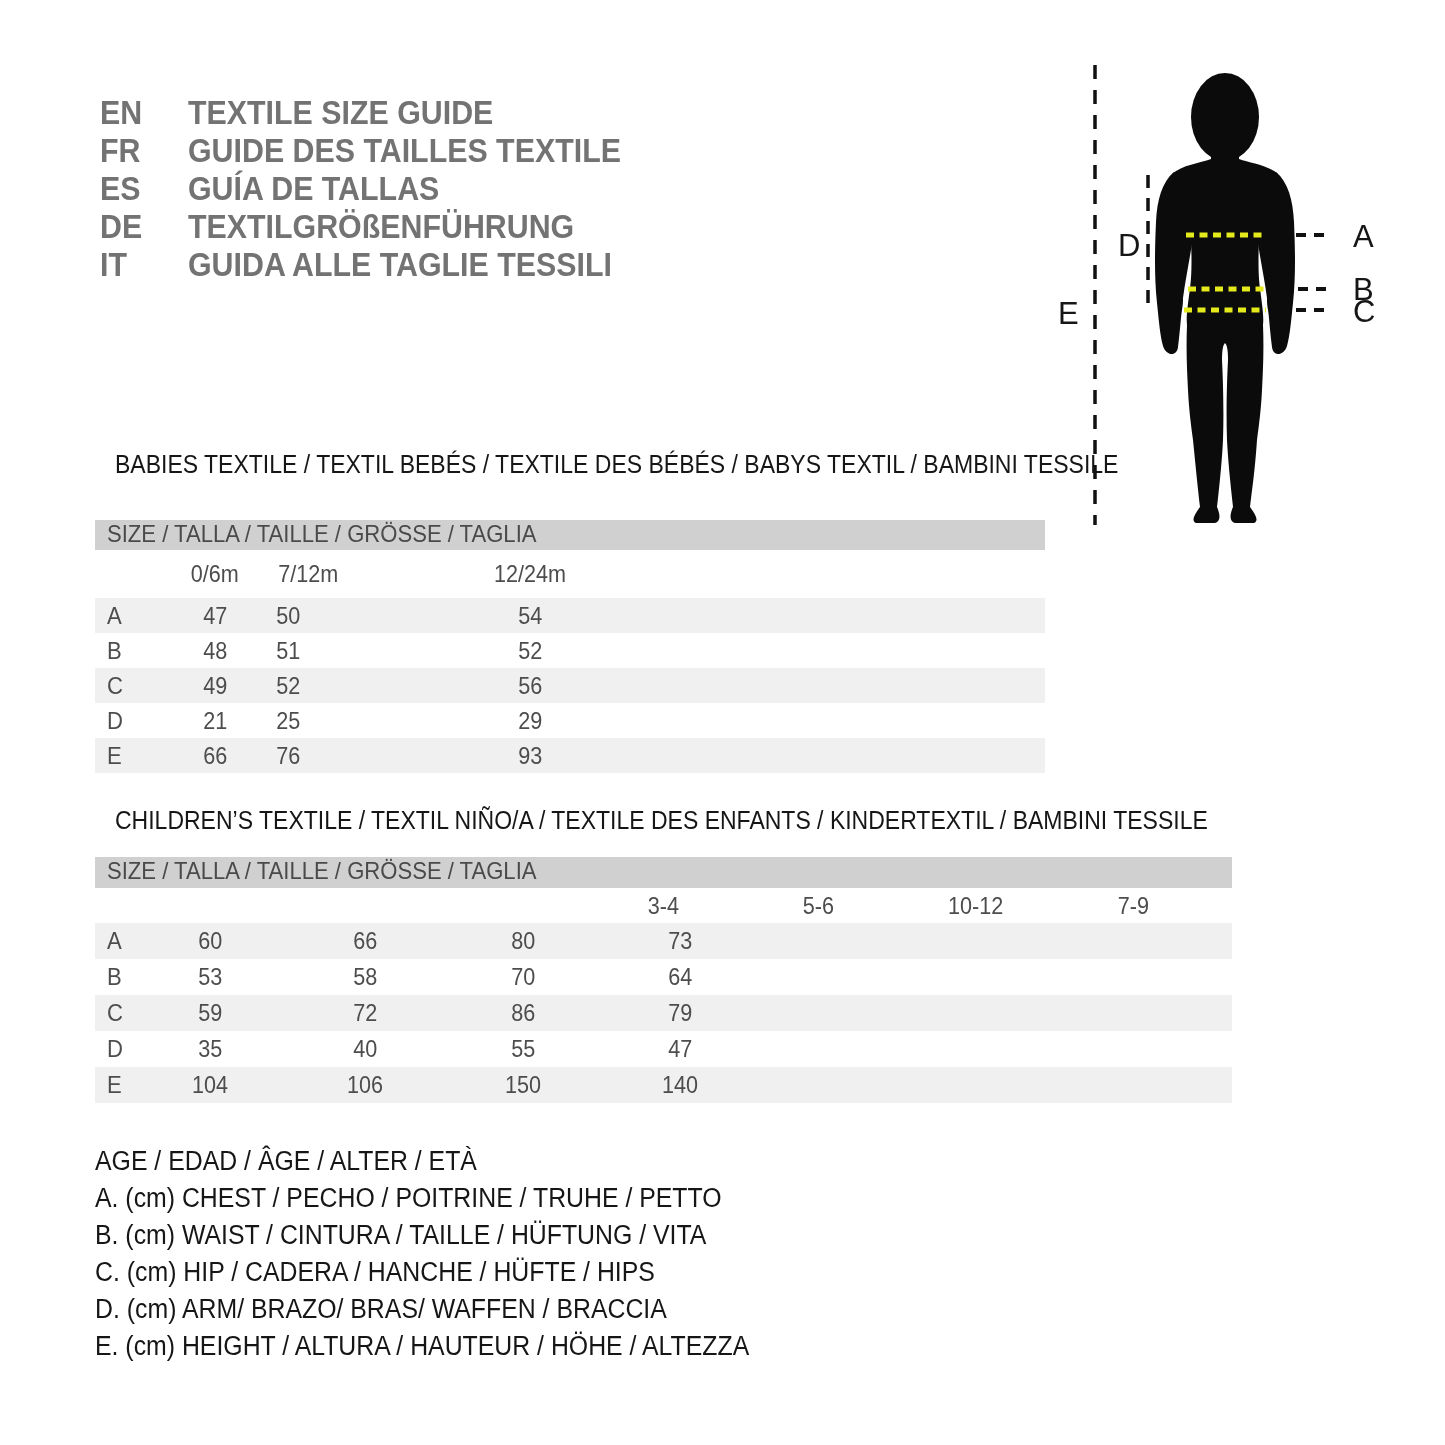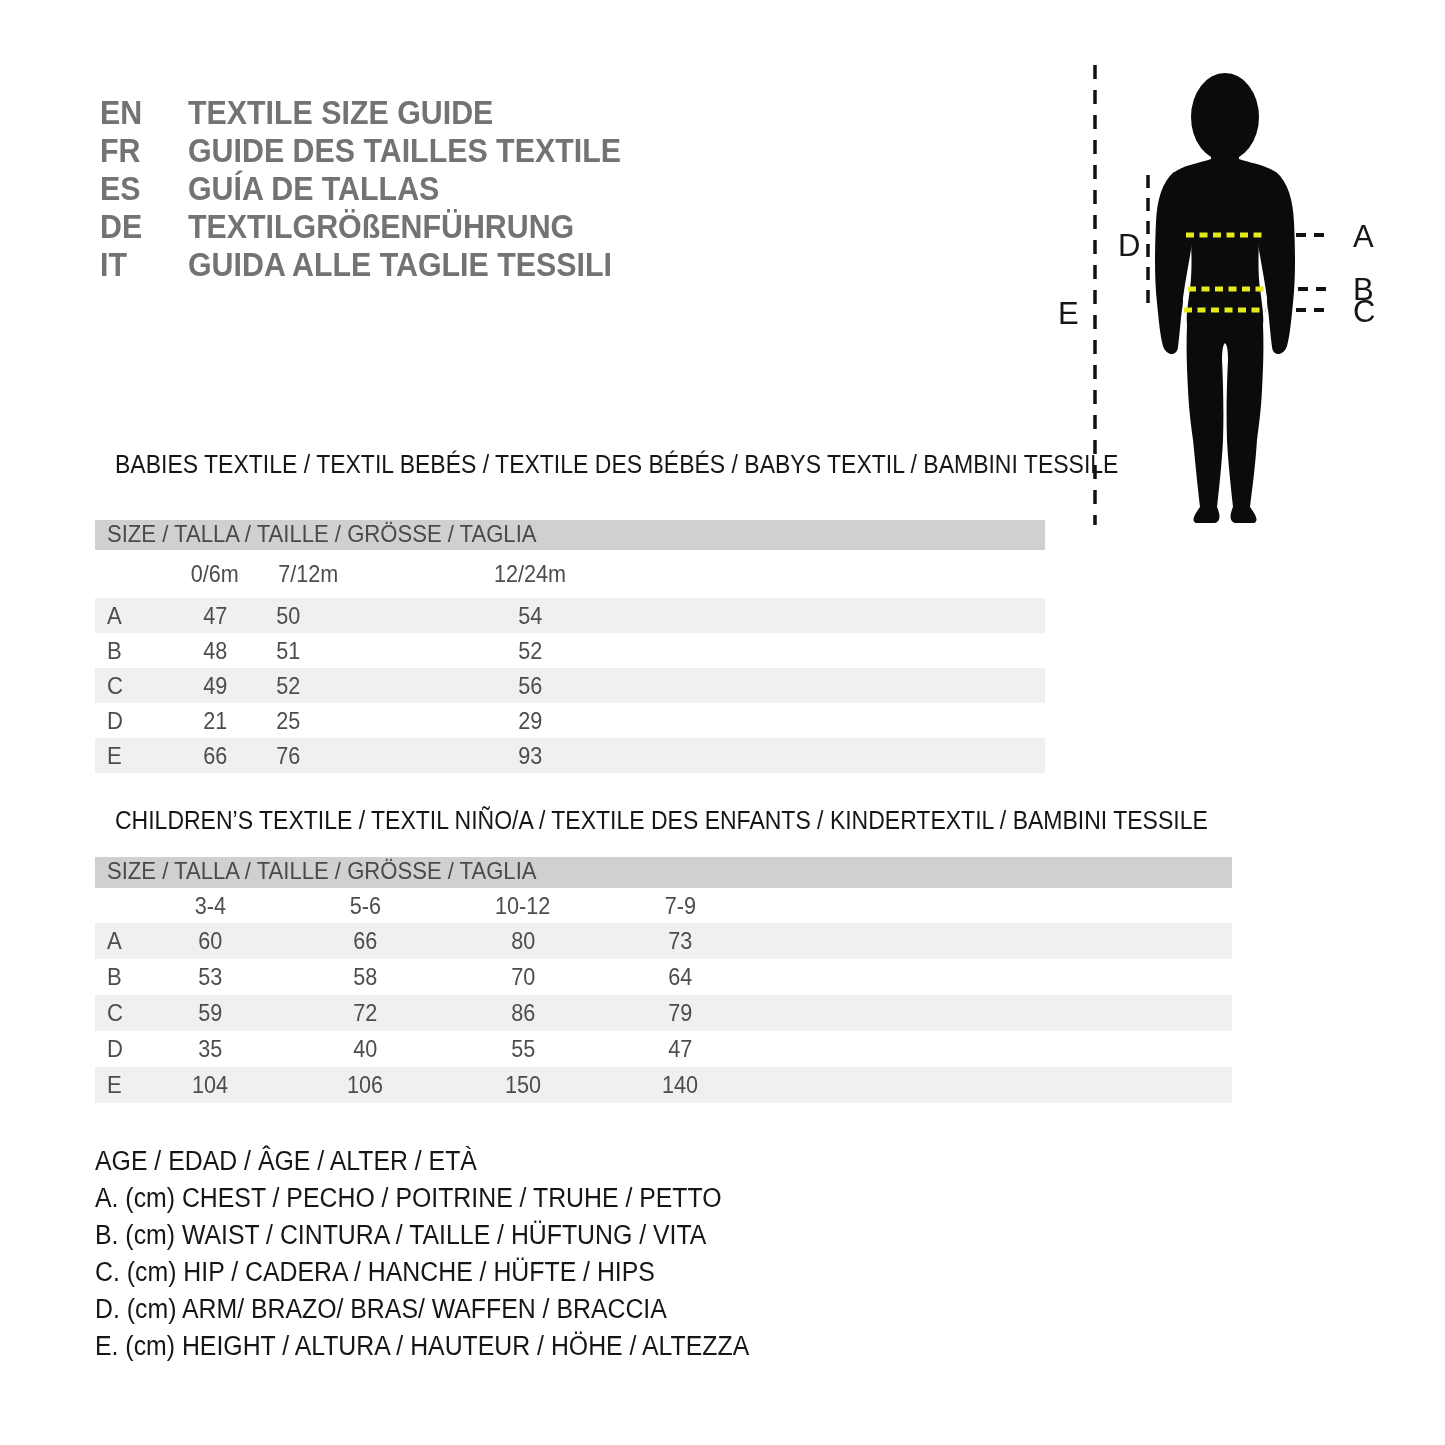--- a/index.html
+++ b/index.html
@@ -182,21 +182,21 @@
     <span class="c3"><span class="condc">93</span></span>
   </div>
 </div>
 
 <div class="tbl-title" style="top:805px;"><span class="cond">CHILDREN’S TEXTILE / TEXTIL NIÑO/A / TEXTILE DES ENFANTS / KINDERTEXTIL / BAMBINI TESSILE</span></div>
 
 <div class="size-table children" style="top:857px;width:1137px;">
   <div class="tbl-bar" style="height:31px;">
       <span class="cond">SIZE / TALLA / TAILLE / GRÖSSE / TAGLIA</span>
     </div>
-  <div class="trow" style="height:35px;">
+  <div class="trow" style="height:35px;justify-content:flex-end;">
     <span class="c0"></span>
     <span class="c1"><span class="condc">3-4</span></span>
     <span class="c2"><span class="condc">5-6</span></span>
     <span class="c3"><span class="condc">10-12</span></span>
     <span class="c4"><span class="condc">7-9</span></span>
   </div>
   <div class="trow stripe" style="height:36px;">
     <span class="c0"><span class="cond">A</span></span>
     <span class="c1"><span class="condc">60</span></span>
     <span class="c2"><span class="condc">66</span></span>

